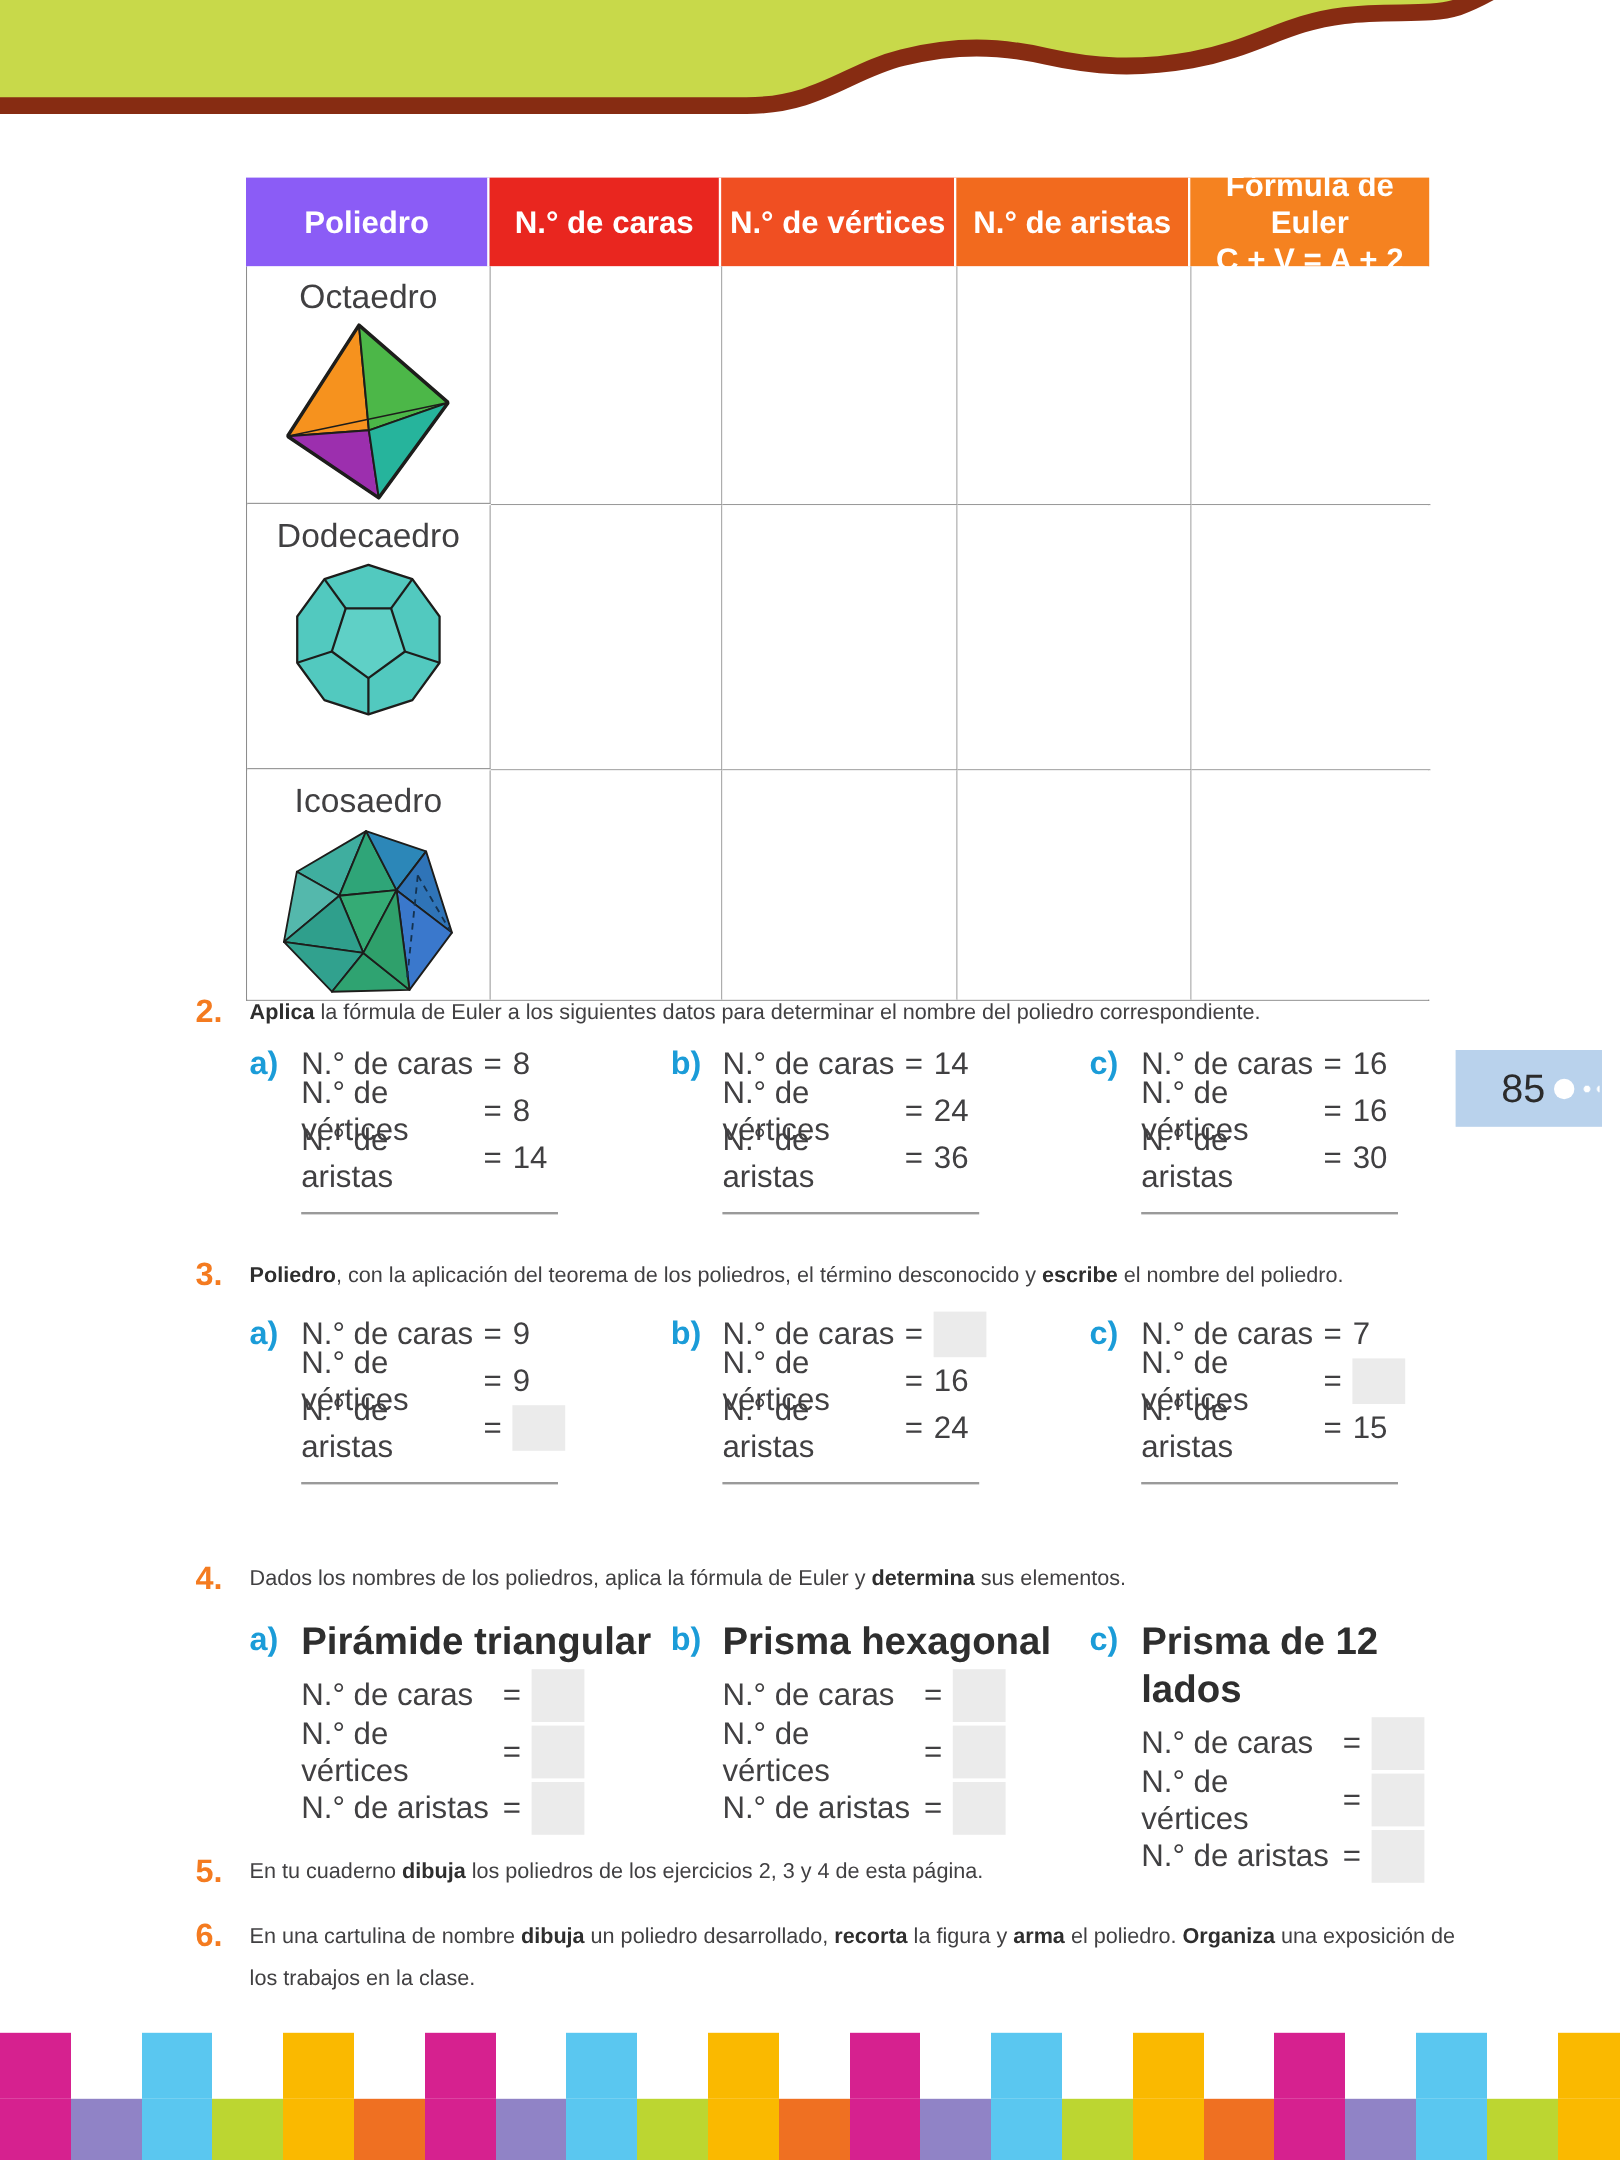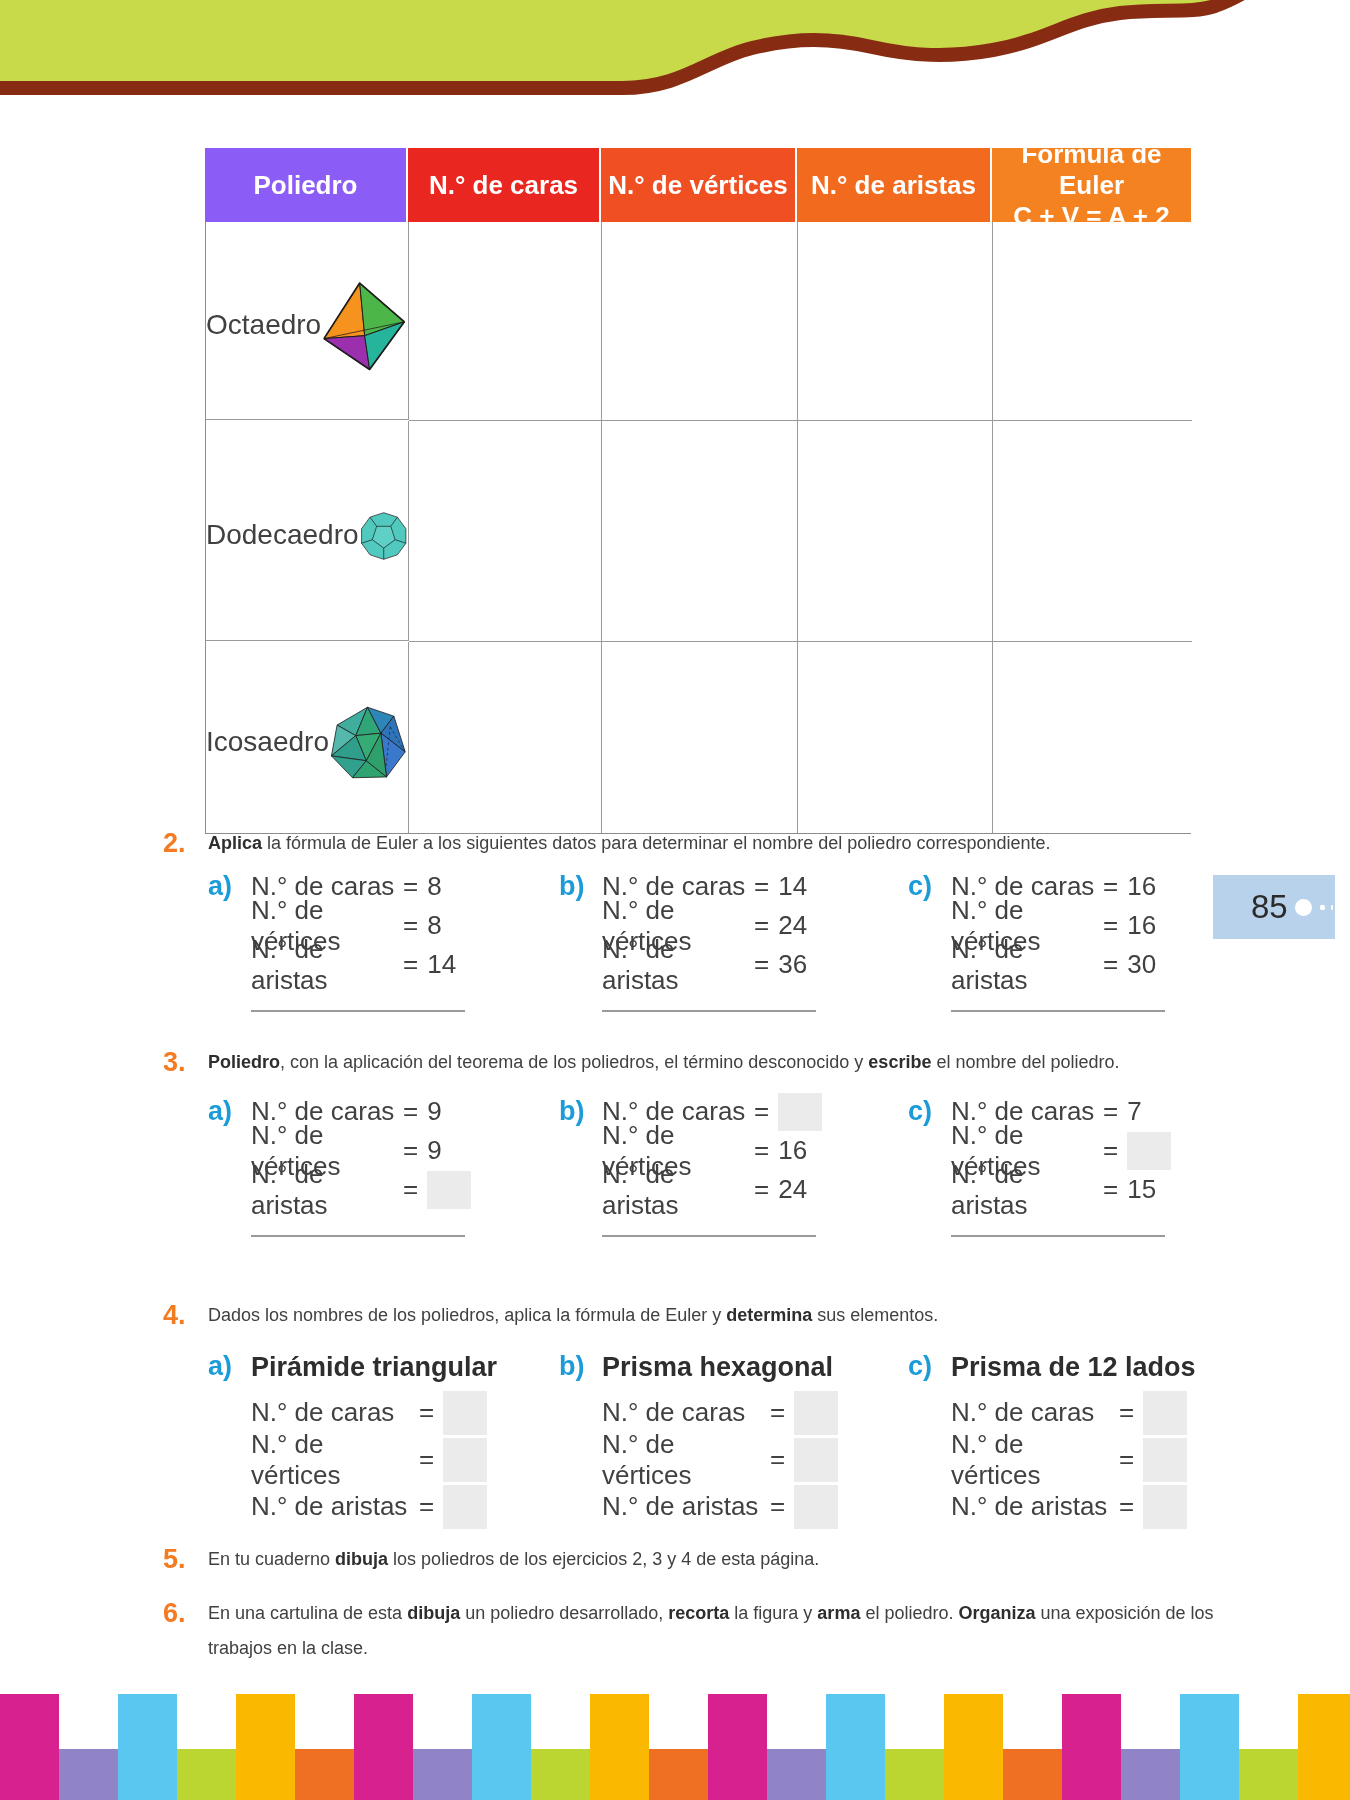--- a/index.html
+++ b/index.html
@@ -18,21 +18,21 @@
   .hc1{width:191px;background:#e9261f;border-right:2px solid #fff;}
   .hc2{width:194px;background:#f04f22;border-right:2px solid #fff;}
   .hc3{width:193px;background:#f26a1e;border-right:2px solid #fff;}
   .hc4{width:199px;background:#f58220;}
   .pt-body{display:grid;grid-template-columns:203px 193px 196px 195px 199px;
            border:1px solid #8d8d8d;border-top:none;}
   .bc{border-right:1px solid #9a9a9a;border-bottom:1px solid #9a9a9a;background:#fff;}
   .bc.last-col{border-right:none;}
   .bc.last-row{border-bottom:none;}
   .r0{height:198px;} .r1{height:220px;} .r2{height:191px;}
-  .shape-cell{display:flex;flex-direction:row;align-items:center;padding-top:10px;box-sizing:border-box;}
+  .shape-cell{display:flex;flex-direction:column;align-items:center;padding-top:10px;box-sizing:border-box;}
   .shape-name{font-size:28px;color:#414042;margin-bottom:2px;}
 
   
   .ex{position:absolute;left:163px;width:1062px;}
   .ex-head{display:flex;align-items:flex-start;}
   .ex-num{width:45px;flex:0 0 45px;color:#f47b20;font-weight:bold;font-size:27px;line-height:35px;}
   .ex-text{flex:1;font-size:18px;line-height:35px;max-width:1010px;}
   .ex-text b,.item-title{color:#2e2e2e;}
   .items{display:flex;margin-left:45px;margin-top:6px;}
   .item{display:flex;align-items:flex-start;}
@@ -40,21 +40,21 @@
   .item-letter{width:43px;flex:0 0 43px;color:#1b9cd8;font-weight:bold;font-size:27px;line-height:39px;}
   .item-body{flex:1;}
   .vrow{display:flex;align-items:center;height:39px;font-size:26px;}
   .ex4 .vrow{height:47px;}
   .vlabel{width:152px;flex:0 0 152px;}
   .ex4 .vlabel{width:168px;flex:0 0 168px;}
   .veq{margin-right:9px;}
   .vbox{display:inline-block;width:44px;height:38px;background:#ebebeb;}
   .ex4 .vbox{height:44px;}
   .ans-line{width:214px;border-bottom:2px solid #9a9a9a;margin-top:26px;height:0;}
-  .item-title{font-size:27px;font-weight:bold;line-height:40px;margin-bottom:2px;}
+  .item-title{font-size:32px;font-weight:bold;line-height:40px;margin-bottom:2px;}
 
   
   .page-tab{position:absolute;left:1213px;top:875px;width:122px;height:64px;background:#b9d2ec;}
   .tab-num{position:absolute;left:38px;top:13px;font-size:33px;color:#2b2b2b;}
   .tab-dot{position:absolute;left:82px;top:24px;width:17px;height:17px;border-radius:50%;background:#fff;}
   .tab-dots{position:absolute;left:104px;top:29px;right:2px;height:7px;
             background-image:radial-gradient(circle,#fff 2.6px,rgba(255,255,255,0) 3px);
             background-size:11px 7px;background-repeat:repeat-x;}
 
   
@@ -384,20 +384,20 @@
   <div class="ex" style="top:1542px">
     <div class="ex-head">
       <span class="ex-num">5.</span>
       <p class="ex-text" style="margin:0"><span>En tu cuaderno </span><b>dibuja</b><span> los poliedros de los ejercicios 2, 3 y 4 de esta página.</span></p>
     </div>
   </div>
 
   <div class="ex" style="top:1596px">
     <div class="ex-head">
       <span class="ex-num">6.</span>
-      <p class="ex-text" style="margin:0"><span>En una cartulina de esta </span><b>dibuja</b><span> un poliedro desarrollado, </span><b>recorta</b><span> la figura y </span><b>arma</b><span> el poliedro. </span><b>Organiza</b><span> una exposición de los trabajos en la clase.</span></p>
+      <p class="ex-text" style="margin:0"><span>En una cartulina de nombre </span><b>dibuja</b><span> un poliedro desarrollado, </span><b>recorta</b><span> la figura y </span><b>arma</b><span> el poliedro. </span><b>Organiza</b><span> una exposición de los trabajos en la clase.</span></p>
     </div>
   </div>
 
   <div class="band-upper"></div>
   <div class="band-lower"></div>
 
 </div>
 
 </body></html>

